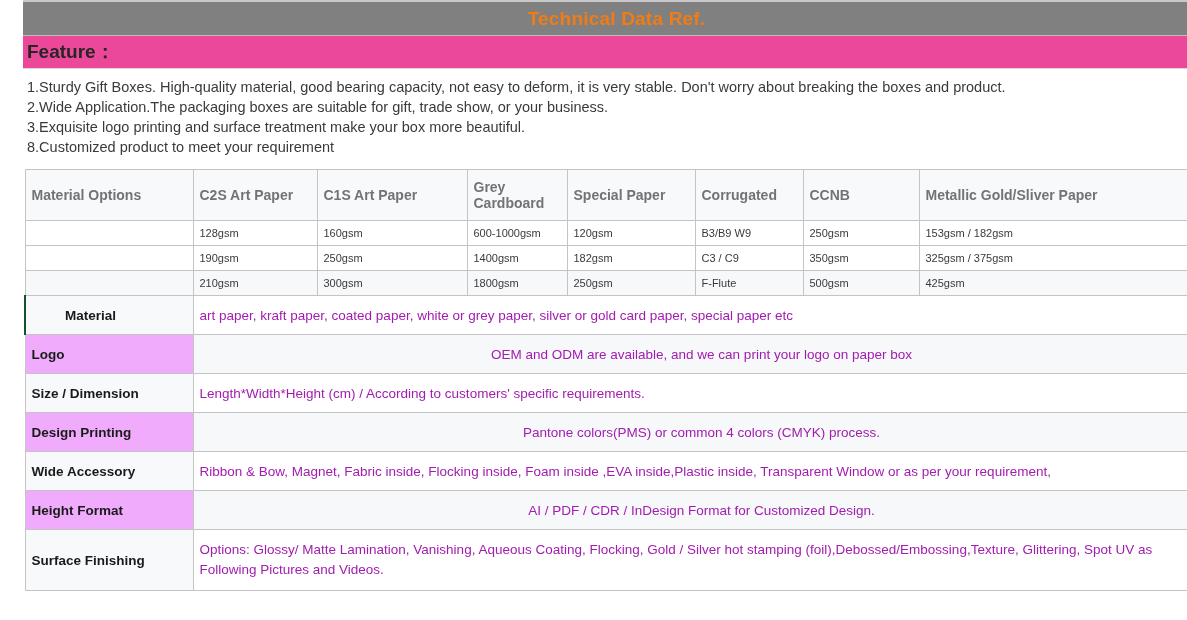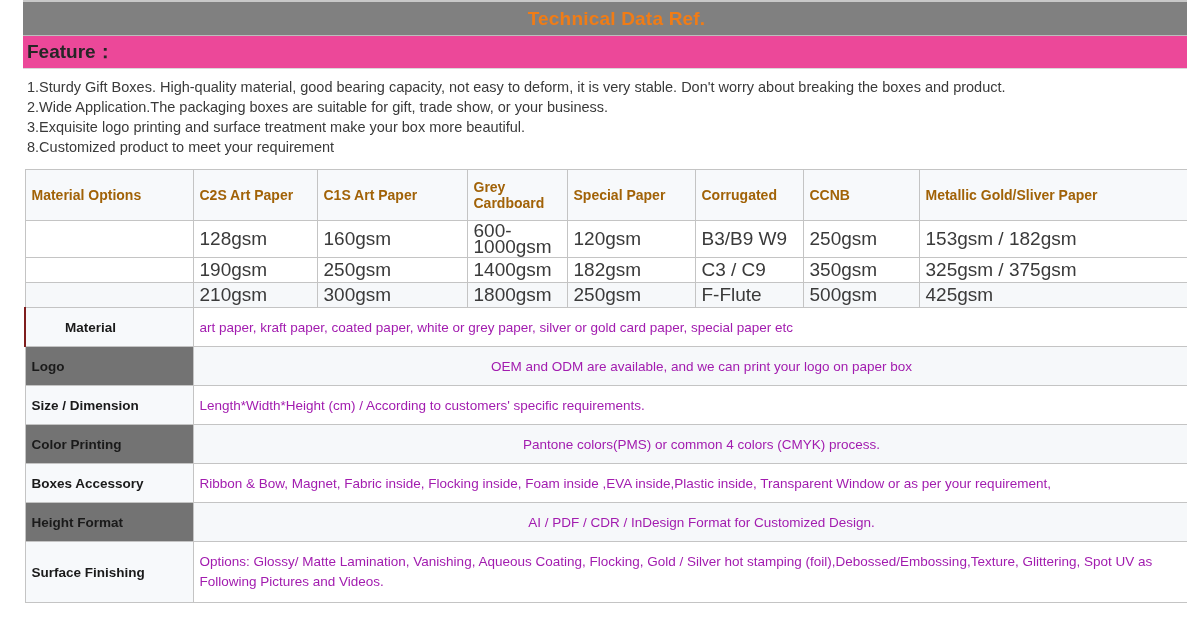--- a/index.html
+++ b/index.html
@@ -97,56 +97,56 @@
   col.c-c1s     { width: 150px; }
   col.c-grey    { width: 100px; }
   col.c-special { width: 128px; }
   col.c-corr    { width: 108px; }
   col.c-ccnb    { width: 116px; }
   col.c-metal   { width: 291px; }
 
   tr.hdr th {
     font-weight: bold;
     font-size: 14px;
-    color: #a16207;
+    color: #737373;
     background: #f7f9fb;
     height: 42px;
     vertical-align: middle;
   }
 
   tr.gsm td {
     height: 20px;
     line-height: 16px;
     padding-top: 2px;
     padding-bottom: 2px;
-    font-size: 19px;
+    font-size: 11px;
   }
   tr.gsm.alt td { background: #f6f8fa; }
   tr.gsm td.lbl-empty { background: #ffffff; }
   tr.gsm.alt td.lbl-empty { background: #f6f8fa; }
 
   tr.kv td.k {
     font-weight: bold;
     font-size: 13.5px;
     color: #1a1a1a;
     background: #f7f9fb;
   }
   tr.kv td.v {
     font-size: 13.5px;
     color: #a21caf;
   }
   tr.kv.alt td.v { background: #f6f8fa; text-align: center; }
-  tr.kv.alt td.k { background: #737373; }
+  tr.kv.alt td.k { background: #f0abfc; }
 
   tr.kv td { height: 30px; }
   tr.kv.tall td { height: 52px; }
   tr.kv.tall td.v { line-height: 20px; }
 
   
-  tr.kv.first td.k { border-left: 2px solid #7f1d1d; padding-left: 39px; }
+  tr.kv.first td.k { border-left: 2px solid #14532d; padding-left: 39px; }
 </style>
 </head>
 <body>
 
 <div class="page">
 
   <div class="title-bar">
     <span class="title-text">Technical Data Ref.</span>
   </div>
 
@@ -221,25 +221,25 @@
       </tr>
       <tr class="kv alt">
         <td class="k">Logo</td>
         <td class="v" colspan="7">OEM and ODM are available, and we can print your logo on paper box</td>
       </tr>
       <tr class="kv">
         <td class="k">Size / Dimension</td>
         <td class="v" colspan="7">Length*Width*Height (cm) / According to customers' specific requirements.</td>
       </tr>
       <tr class="kv alt">
-        <td class="k">Color Printing</td>
+        <td class="k">Design Printing</td>
         <td class="v" colspan="7">Pantone colors(PMS) or common 4 colors (CMYK) process.</td>
       </tr>
       <tr class="kv">
-        <td class="k">Boxes Accessory</td>
+        <td class="k">Wide Accessory</td>
         <td class="v" colspan="7">Ribbon &amp; Bow, Magnet, Fabric inside, Flocking inside, Foam inside ,EVA inside,Plastic inside, Transparent Window or as per your requirement,</td>
       </tr>
       <tr class="kv alt">
         <td class="k">Height Format</td>
         <td class="v" colspan="7">AI / PDF / CDR / InDesign Format for Customized Design.</td>
       </tr>
       <tr class="kv tall">
         <td class="k">Surface Finishing</td>
         <td class="v" colspan="7">Options: Glossy/ Matte Lamination, Vanishing, Aqueous Coating, Flocking, Gold / Silver hot stamping (foil),Debossed/Embossing,Texture, Glittering, Spot UV as Following Pictures and Videos.</td>
       </tr>

